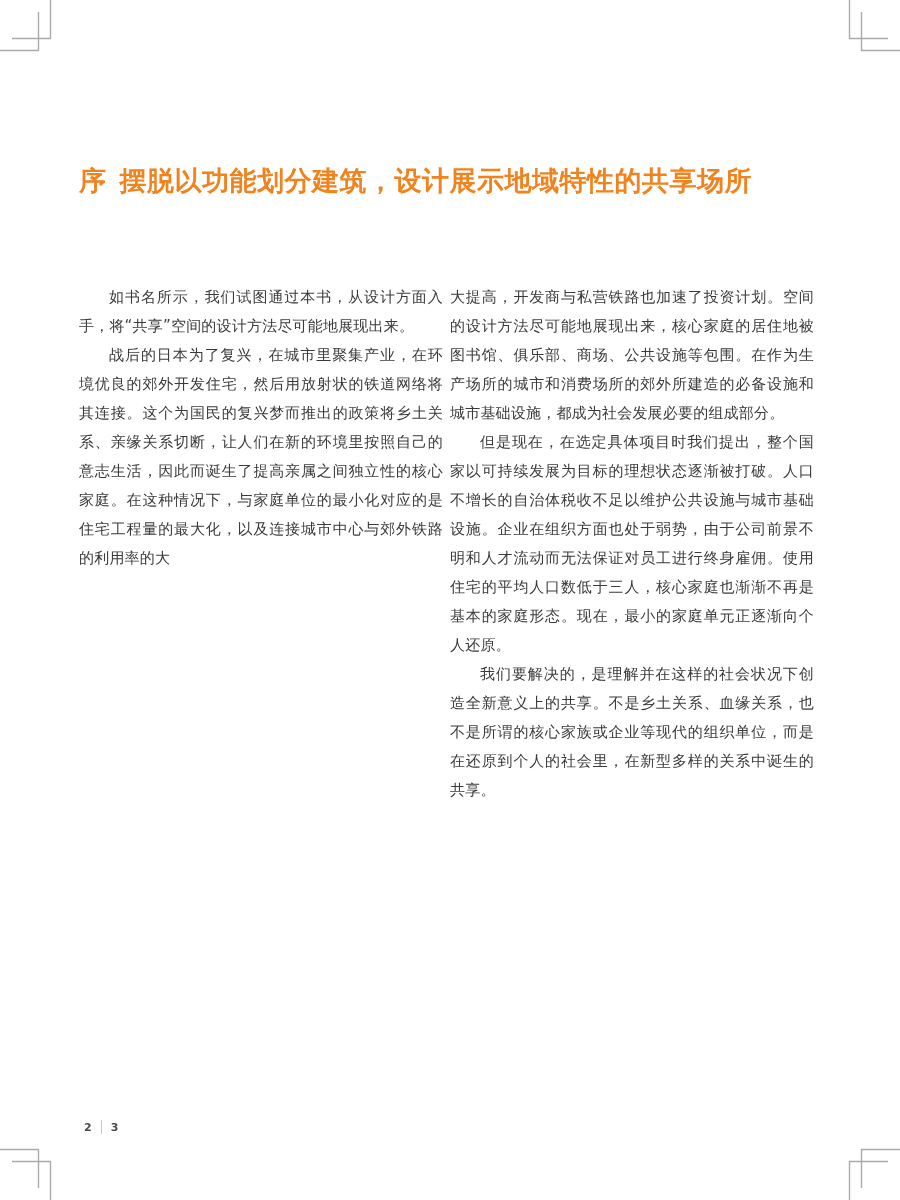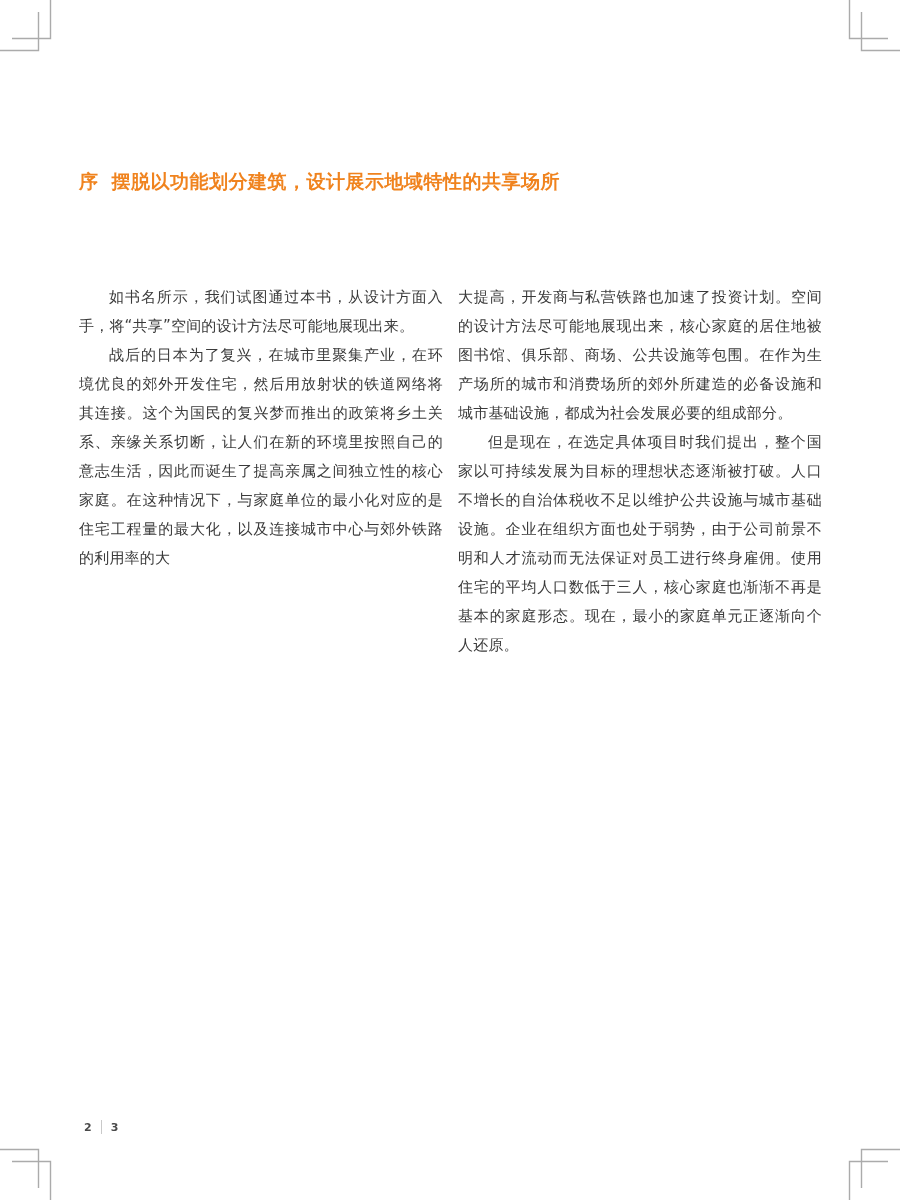--- a/index.html
+++ b/index.html
@@ -31,37 +31,37 @@
     stroke: var(--crop_mark, #ababab);
     stroke-width: 1.4;
   }
 
   
   .title {
     position: absolute;
     left: 79px;
     top: 166px;
     margin: 0;
-    font-size: 19px;
+    font-size: 27px;
     line-height: 30px;
     font-weight: bold;
     letter-spacing: 0.5px;
     color: var(--heading, #f0831e);
     white-space: nowrap;
   }
   .title .prefix { margin-right: 13px; }
 
   
   .columns {
     position: absolute;
     left: 79px;
     top: 283px;
     width: 743px;
     display: flex;
-    gap: 15px;
+    gap: 7px;
   }
   .col {
     width: 364px;
     flex: 0 0 364px;
   }
   .para {
     margin: 0;
     font-size: 15px;
     line-height: 29px;
     color: var(--body_text, #3a3a3a);
@@ -125,20 +125,21 @@
   </h1>
 
   <div class="columns">
     <div class="col">
       <p class="para indent">如书名所示，我们试图通过本书，从设计方面入手，将“共享”空间的设计方法尽可能地展现出来。</p>
       <p class="para indent">战后的日本为了复兴，在城市里聚集产业，在环境优良的郊外开发住宅，然后用放射状的铁道网络将其连接。这个为国民的复兴梦而推出的政策将乡土关系、亲缘关系切断，让人们在新的环境里按照自己的意志生活，因此而诞生了提高亲属之间独立性的核心家庭。在这种情况下，与家庭单位的最小化对应的是住宅工程量的最大化，以及连接城市中心与郊外铁路的利用率的大</p>
     </div>
     <div class="col">
       <p class="para">大提高，开发商与私营铁路也加速了投资计划。空间的设计方法尽可能地展现出来，核心家庭的居住地被图书馆、俱乐部、商场、公共设施等包围。在作为生产场所的城市和消费场所的郊外所建造的必备设施和城市基础设施，都成为社会发展必要的组成部分。</p>
       <p class="para indent">但是现在，在选定具体项目时我们提出，整个国家以可持续发展为目标的理想状态逐渐被打破。人口不增长的自治体税收不足以维护公共设施与城市基础设施。企业在组织方面也处于弱势，由于公司前景不明和人才流动而无法保证对员工进行终身雇佣。使用住宅的平均人口数低于三人，核心家庭也渐渐不再是基本的家庭形态。现在，最小的家庭单元正逐渐向个人还原。</p>
+      <p class="para indent">我们要解决的，是理解并在这样的社会状况下创造全新意义上的共享。不是乡土关系、血缘关系，也不是所谓的核心家族或企业等现代的组织单位，而是在还原到个人的社会里，在新型多样的关系中诞生的共享。</p>
     </div>
   </div>
 
   <div class="footer">
     <span>2</span>
     <span class="divider"></span>
     <span>3</span>
   </div>
 
 </div>

